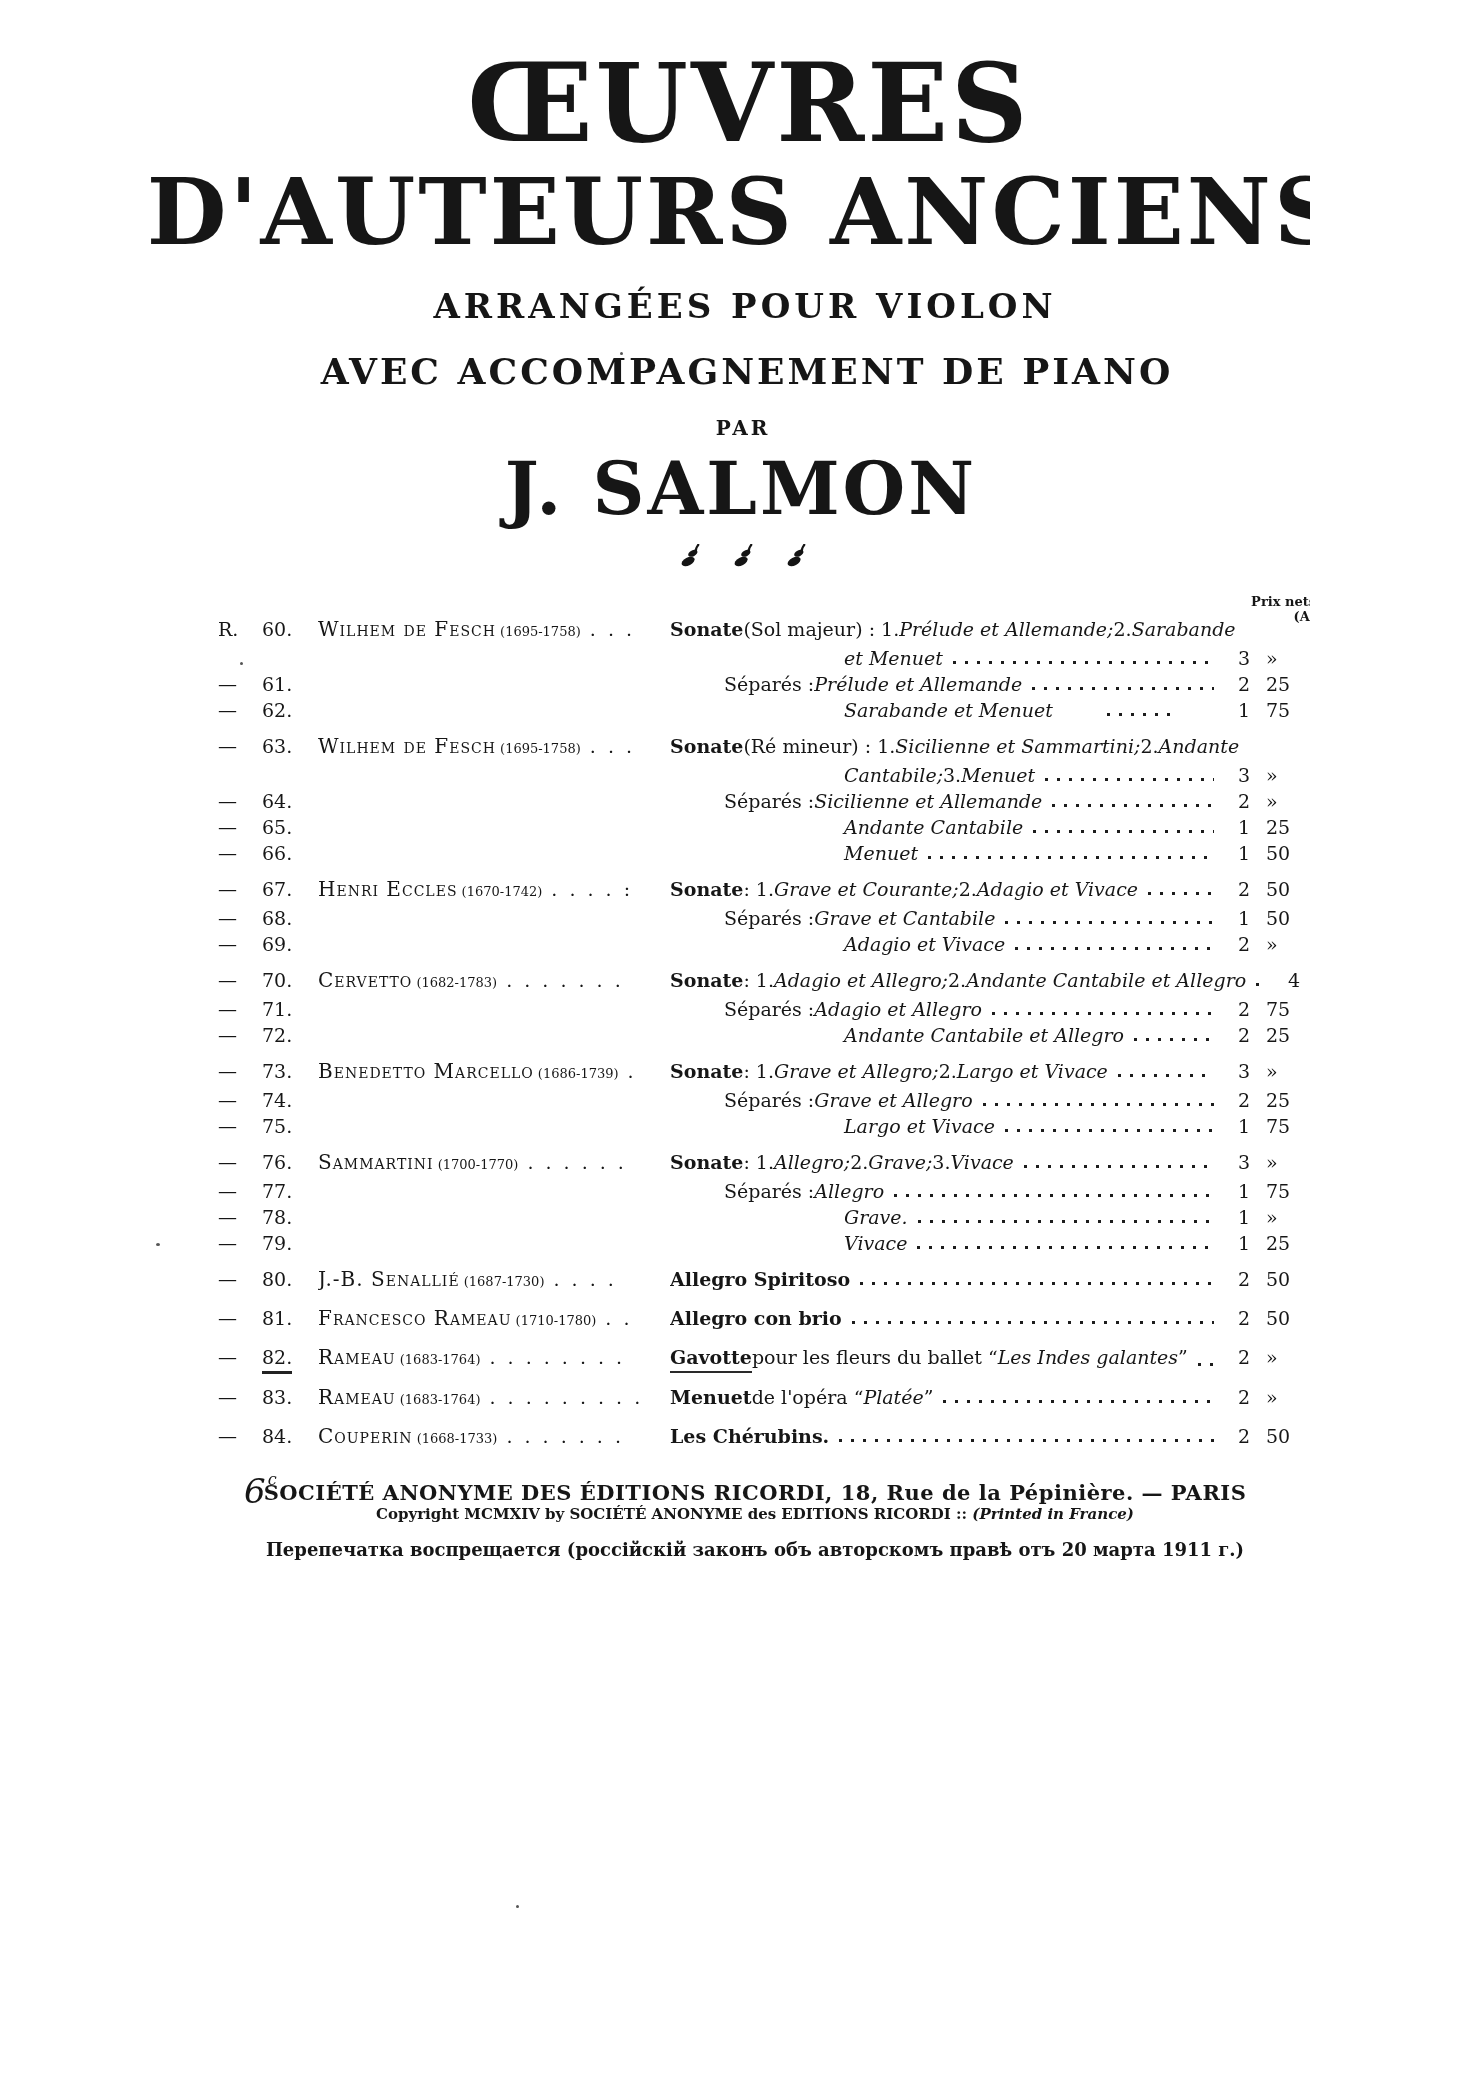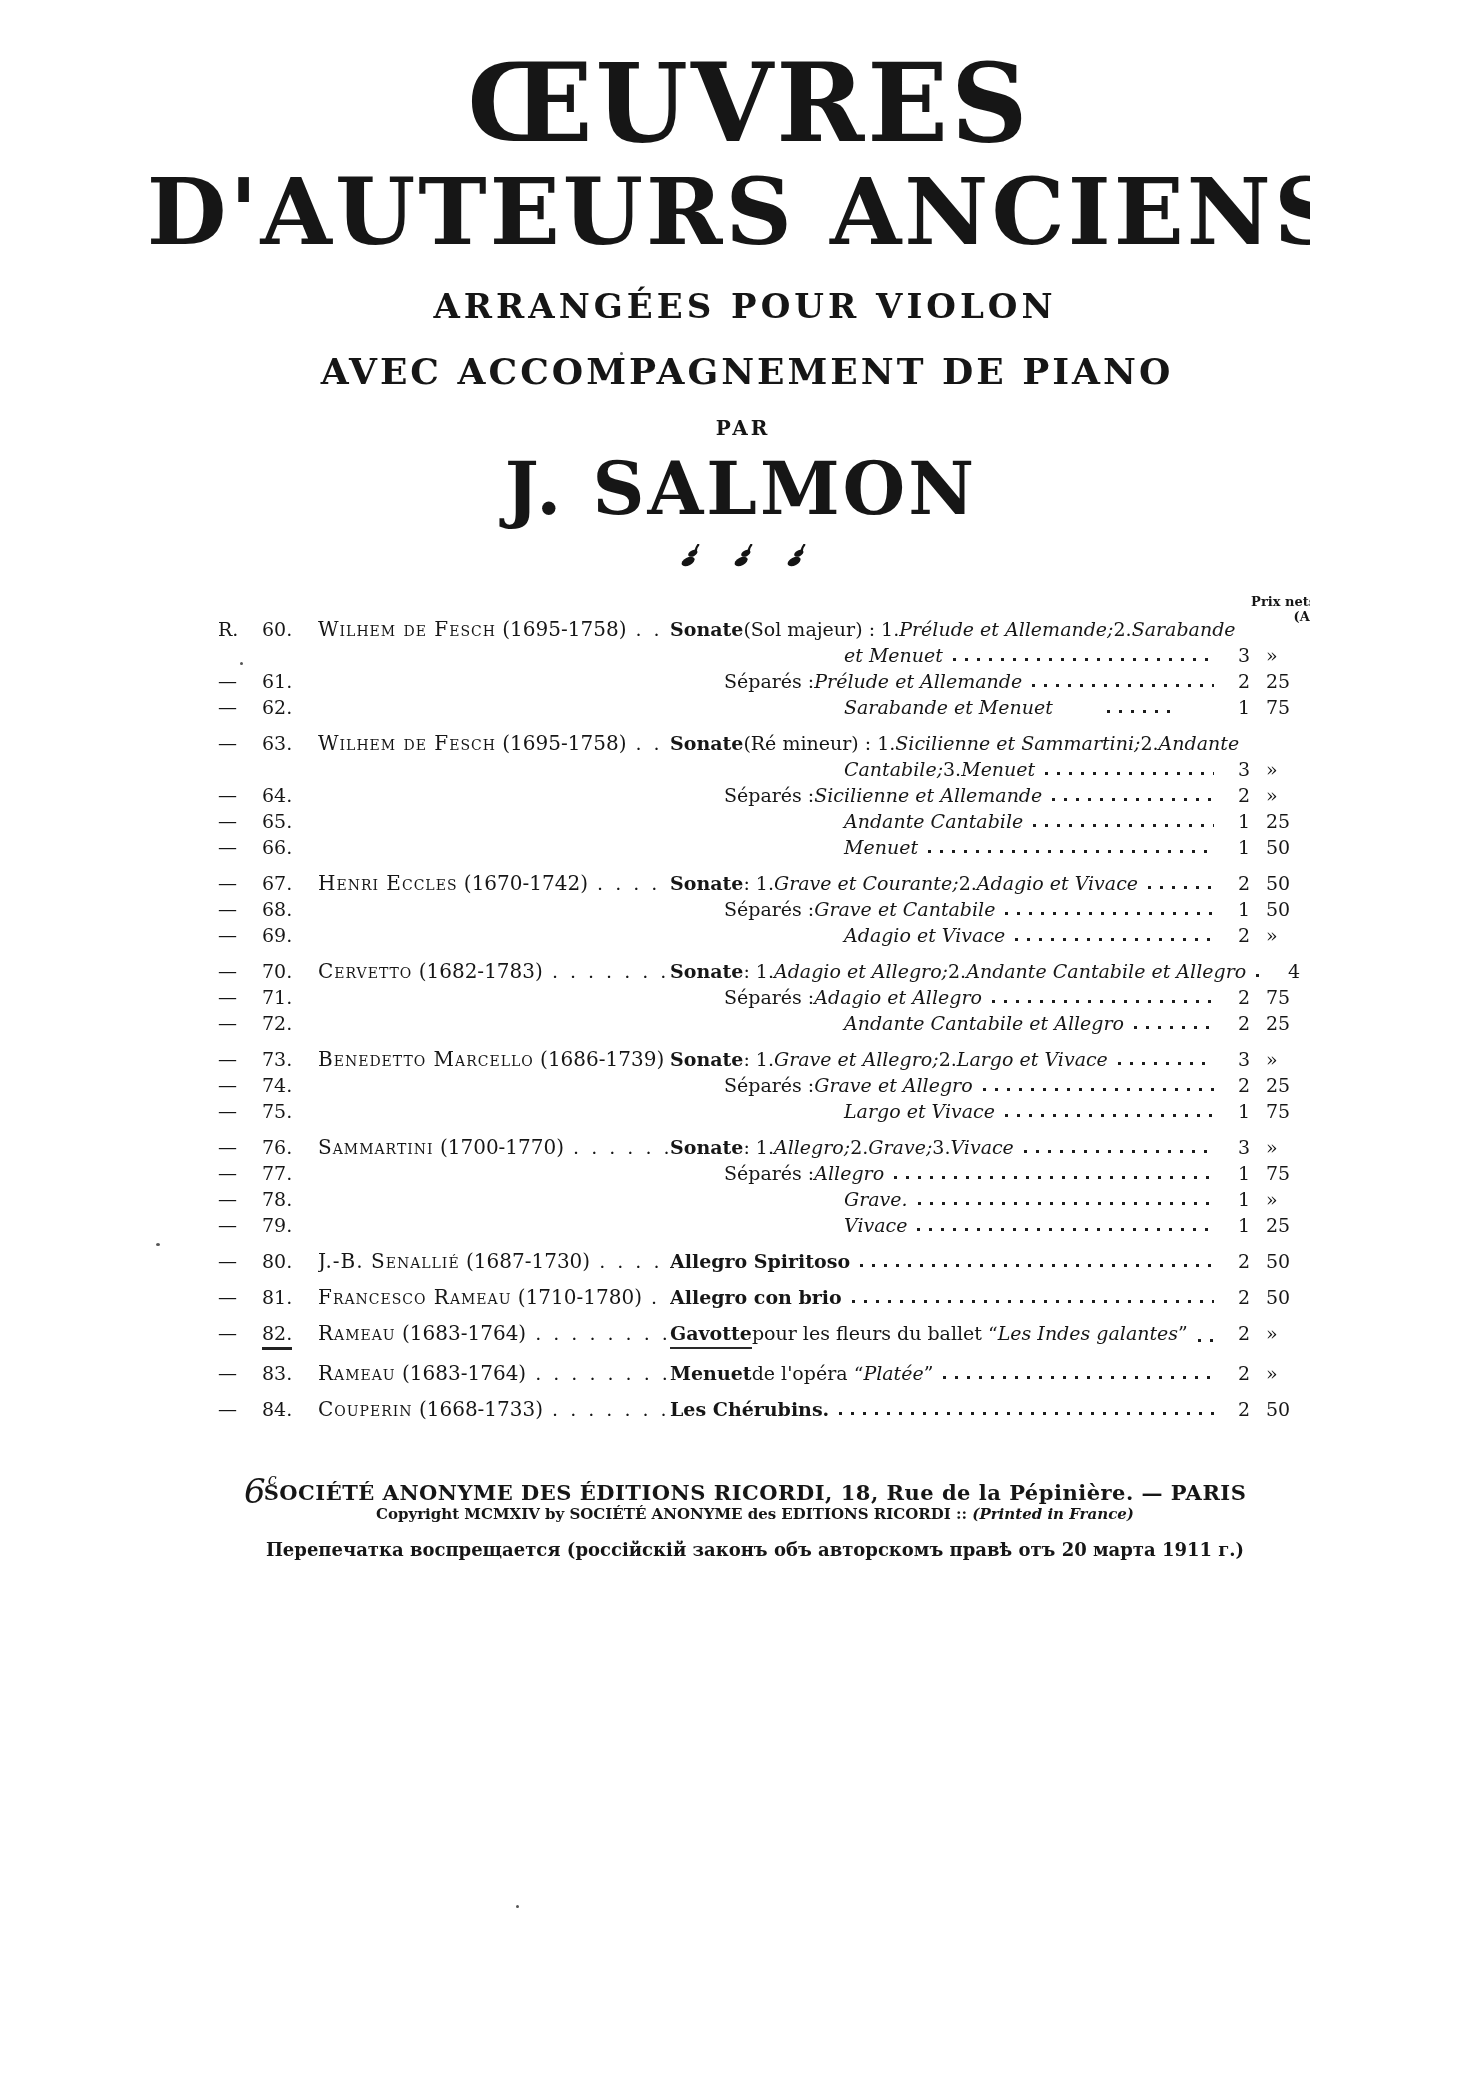--- a/index.html
+++ b/index.html
@@ -24,21 +24,21 @@
   
   #catalog{position:absolute;left:218px;top:616px;width:1096px;font-size:19px;line-height:26px;}
   .cat-line{display:flex;align-items:baseline;}
   .cat-line.gap{margin-bottom:10px;}
   .cat-prefix{flex:0 0 44px;}
   .cat-num{flex:0 0 56px;}
   .cat-num .nval{display:inline-block;}
   .cat-num .nval.u{border-bottom:3px solid #222;padding-bottom:1px;}
   .cat-composer{flex:0 0 352px;white-space:nowrap;overflow:hidden;}
   .sc{font-variant:small-caps;letter-spacing:1px;font-size:20px;}
-  .yrs{font-size:20px;}
+  .yrs{font-size:13px;}
   .cdots{letter-spacing:3px;}
   .cat-title{flex:1 1 auto;display:flex;align-items:baseline;white-space:nowrap;overflow:hidden;}
   .seg{flex:0 0 auto;}
   .seg.b{font-weight:700;}
   .seg.i{font-style:italic;}
   .seg.bu{font-weight:700;border-bottom:2.5px solid #2a2a2a;padding-bottom:1px;}
   .leader{flex:1 1 14px;min-width:8px;height:3px;align-self:flex-end;margin:0 8px 7px 10px;
           background-image:repeating-linear-gradient(to right,#1d1d1d 0 2.6px,transparent 2.6px 12px);
           background-repeat:repeat-x;background-size:100% 3px;}
   .price{flex:0 0 76px;display:flex;}

